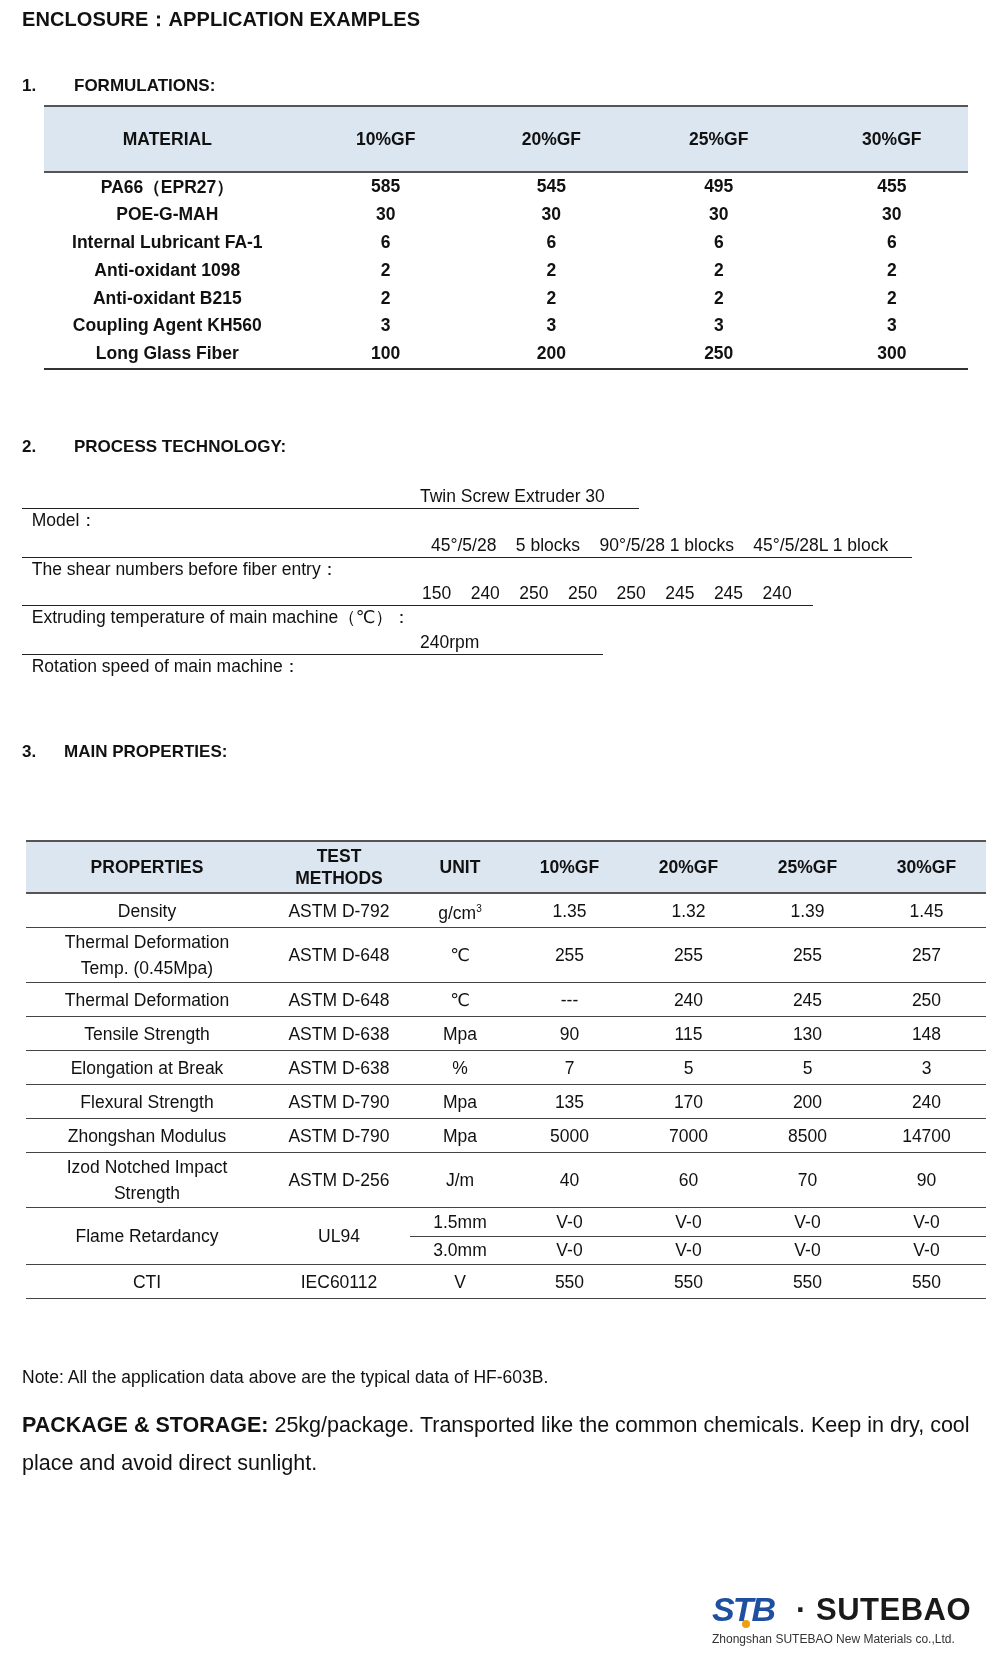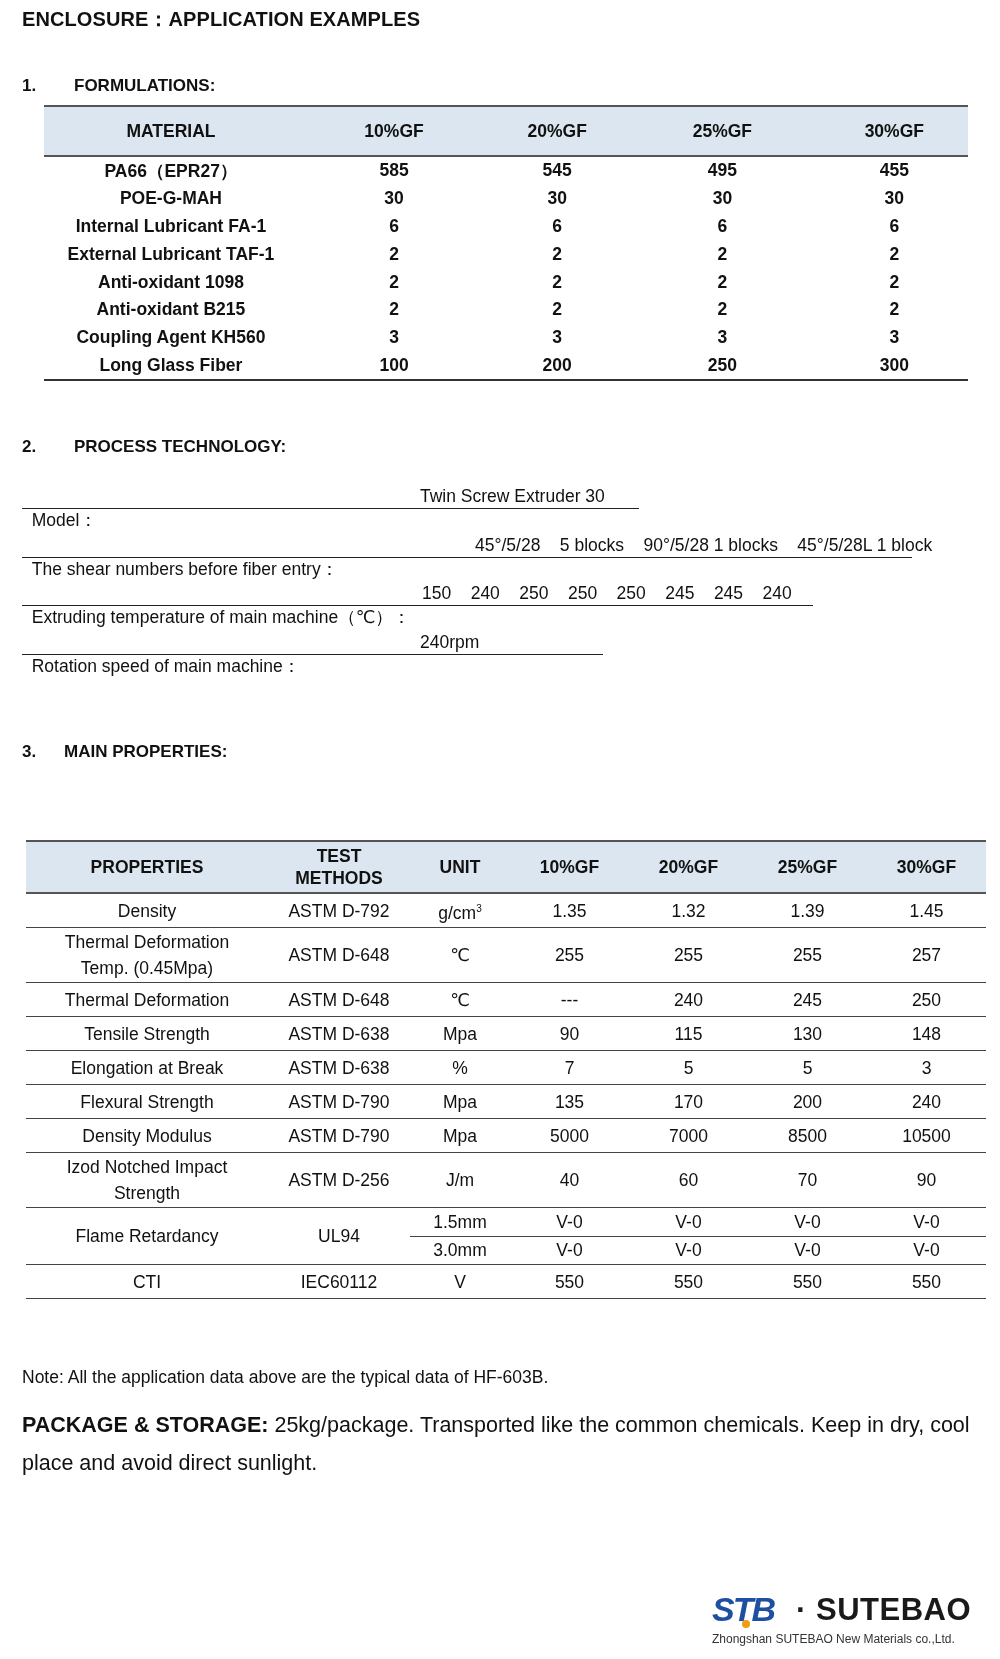--- a/index.html
+++ b/index.html
@@ -11,21 +11,21 @@
   .abs { position: absolute; }
   .title { left: 22px; top: 6px; font-size: 20px; font-weight: bold; letter-spacing: 0.1px; }
   .sec { font-size: 17px; font-weight: bold; }
   .sec .num { display: inline-block; width: 52px; }
   .sec3 .num { width: 42px; }
 
   
   table { border-collapse: collapse; }
   .ftable { left: 44px; top: 105px; width: 924px; font-size: 17.5px; }
   .ftable th {
-    background: #dce6f1; font-weight: bold; height: 28px; padding: 10px;
+    background: #dce6f1; font-weight: bold; height: 28px; padding: 18px;
     border-top: 2px solid #555; border-bottom: 2px solid #555; text-align: center;
   }
   .ftable td { text-align: center; height: 27.8px; padding: 0; font-weight: bold; }
   .ftable tr:last-child td { border-bottom: 2px solid #333; }
   .ftable .c0 { width: 263px; }
   .ftable .c1 { width: 195px; }
   .ftable .c2 { width: 125px; }
   .ftable .c3 { width: 200px; }
   .ftable .c4 { width: 141px; }
 
@@ -94,27 +94,20 @@
         <td class="c4">30</td>
       </tr>
       <tr>
         <td class="c0">Internal Lubricant FA-1</td>
         <td class="c1">6</td>
         <td class="c2">6</td>
         <td class="c3">6</td>
         <td class="c4">6</td>
       </tr>
       <tr>
-        <td class="c0">External Lubricant TAF-1</td>
-        <td class="c1">2</td>
-        <td class="c2">2</td>
-        <td class="c3">2</td>
-        <td class="c4">2</td>
-      </tr>
-      <tr>
         <td class="c0">Anti-oxidant 1098</td>
         <td class="c1">2</td>
         <td class="c2">2</td>
         <td class="c3">2</td>
         <td class="c4">2</td>
       </tr>
       <tr>
         <td class="c0">Anti-oxidant B215</td>
         <td class="c1">2</td>
         <td class="c2">2</td>
@@ -141,21 +134,21 @@
 <div class="abs sec" style="left:22px; top:437px;">
   <span class="num">2.</span><span>PROCESS TECHNOLOGY:</span>
 </div>
 
 <div class="abs pline" style="top:484px; width:617px;">
   <span class="lbl">Model：</span>
   <span class="val" style="left:398px;">Twin Screw Extruder 30</span>
 </div>
 <div class="abs pline" style="top:533px; width:890px;">
   <span class="lbl">The shear numbers before fiber entry：</span>
-  <span class="val" style="left:409px;margin-left:44px;">45°/5/28    5 blocks    90°/5/28 1 blocks    45°/5/28L 1 block</span>
+  <span class="val" style="left:409px;">45°/5/28    5 blocks    90°/5/28 1 blocks    45°/5/28L 1 block</span>
 </div>
 <div class="abs pline" style="top:581px; width:791px;">
   <span class="lbl">Extruding temperature of main machine（℃）：</span>
   <span class="val" style="left:400px;">150    240    250    250    250    245    245    240</span>
 </div>
 <div class="abs pline" style="top:630px; width:581px;">
   <span class="lbl">Rotation speed of main machine：</span>
   <span class="val" style="left:398px;">240rpm</span>
 </div>
 
@@ -227,27 +220,27 @@
       <tr>
         <td class="c0" style="height: 33px;">Flexural Strength</td>
         <td class="c1">ASTM D-790</td>
         <td class="c2"><span>Mpa</span></td>
         <td class="c3">135</td>
         <td class="c4">170</td>
         <td class="c5">200</td>
         <td class="c6">240</td>
       </tr>
       <tr>
-        <td class="c0" style="height: 33px;">Density Modulus</td>
+        <td class="c0" style="height: 33px;">Zhongshan Modulus</td>
         <td class="c1">ASTM D-790</td>
         <td class="c2"><span>Mpa</span></td>
         <td class="c3">5000</td>
         <td class="c4">7000</td>
         <td class="c5">8500</td>
-        <td class="c6">10500</td>
+        <td class="c6">14700</td>
       </tr>
       <tr>
         <td class="c0" style="height: 54px;">
           <div>Izod Notched Impact</div>
           <div>Strength</div>
         </td>
         <td class="c1">ASTM D-256</td>
         <td class="c2"><span>J/m</span></td>
         <td class="c3">40</td>
         <td class="c4">60</td>

